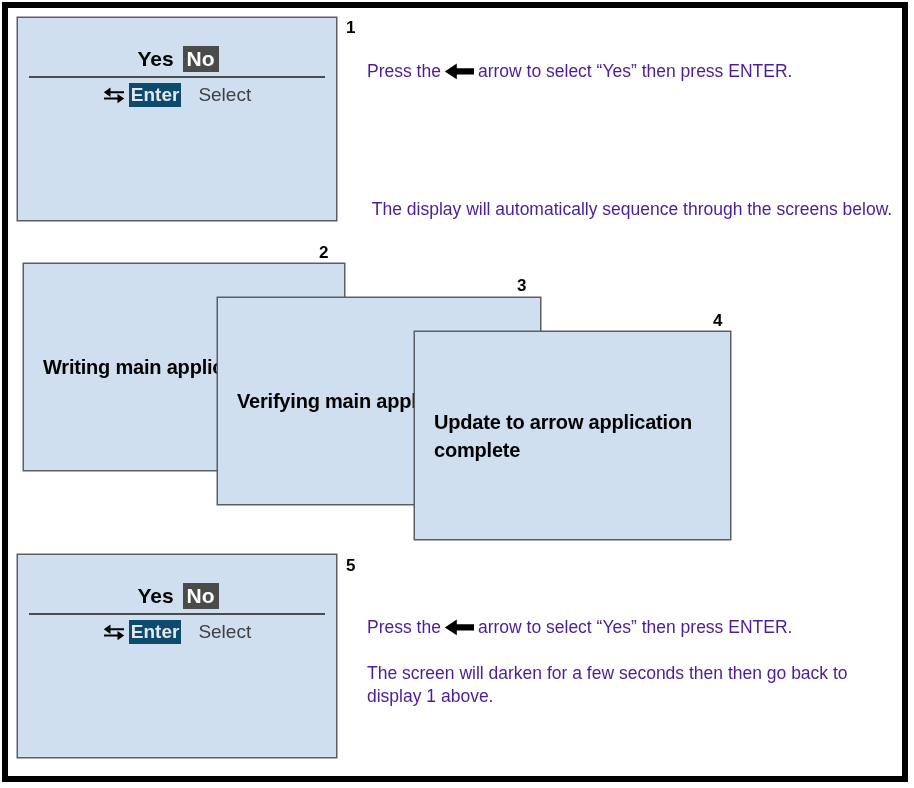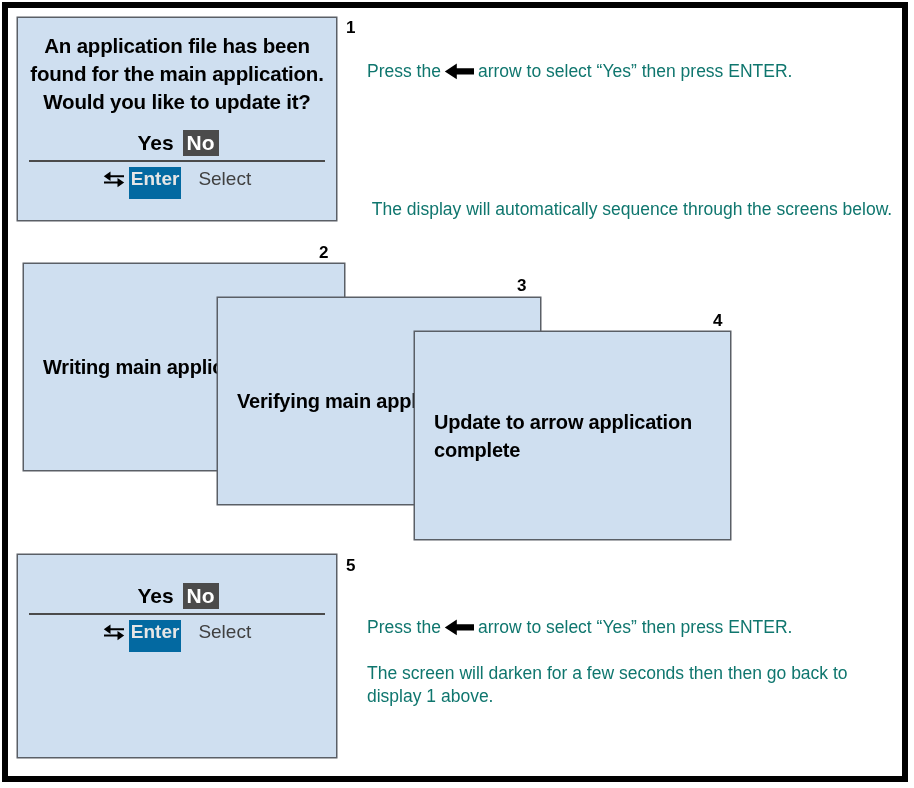--- a/index.html
+++ b/index.html
@@ -90,23 +90,23 @@
     line-height: 23px;
     white-space: nowrap;
   }
   .swap-icon {
     display: inline-block;
     vertical-align: -3px;
     margin-right: 4px;
   }
   .key-enter {
     color: #e6e6e6;
-    background: #0369a1;
-    font-weight: bold;
-    padding: 1px 2px 10px 2px;
+    background: #0c4a6e;
+    font-weight: bold;
+    padding: 1px 2px 2px 2px;
   }
   .key-action {
     color: #404040;
     padding-left: 17px;
   }
 
   
   .prog-text {
     font-weight: bold;
     font-size: 20px;
@@ -122,36 +122,35 @@
     font-size: 17px;
     line-height: 17px;
     color: #000000;
   }
 
   
   .note {
     position: absolute;
     font-size: 17.5px;
     line-height: 23px;
-    color: #0f766e;
+    color: #4c1d95;
   }
   .note .arrow-icon {
     display: inline-block;
     vertical-align: -3px;
     margin: 0 3px;
   }
 </style>
 </head>
 <body>
 
 <div id="figure-frame">
   <div id="figure-canvas">
 
     <div class="screen screen-dialog" style="left:9px; top:9px; width:320px; height:204px;">
-      <div class="dlg-message">An application file has been found for the main application. Would you like to update it?</div>
       <div class="dlg-choices">
         <span class="dlg-choice-yes">Yes</span><span class="dlg-choice-no">No</span>
       </div>
       <div class="dlg-rule"></div>
       <div class="dlg-footer">
         <span class="swap-icon">
           <svg width="22" height="17" viewBox="0 0 22 17">
             <path d="M21 4.3 H7.5 V0.6 L0.8 5.3 L7.5 10 V6.3 H21 Z" fill="#000"></path>
             <path d="M1 12.6 H14.5 V16.3 L21.2 11.6 L14.5 6.9 V10.6 H1 Z" fill="#000"></path>
           </svg>

